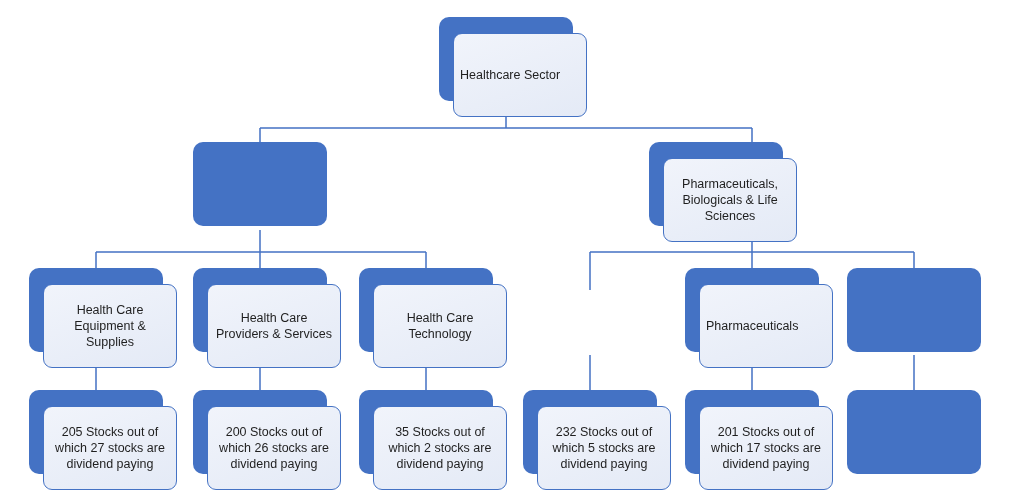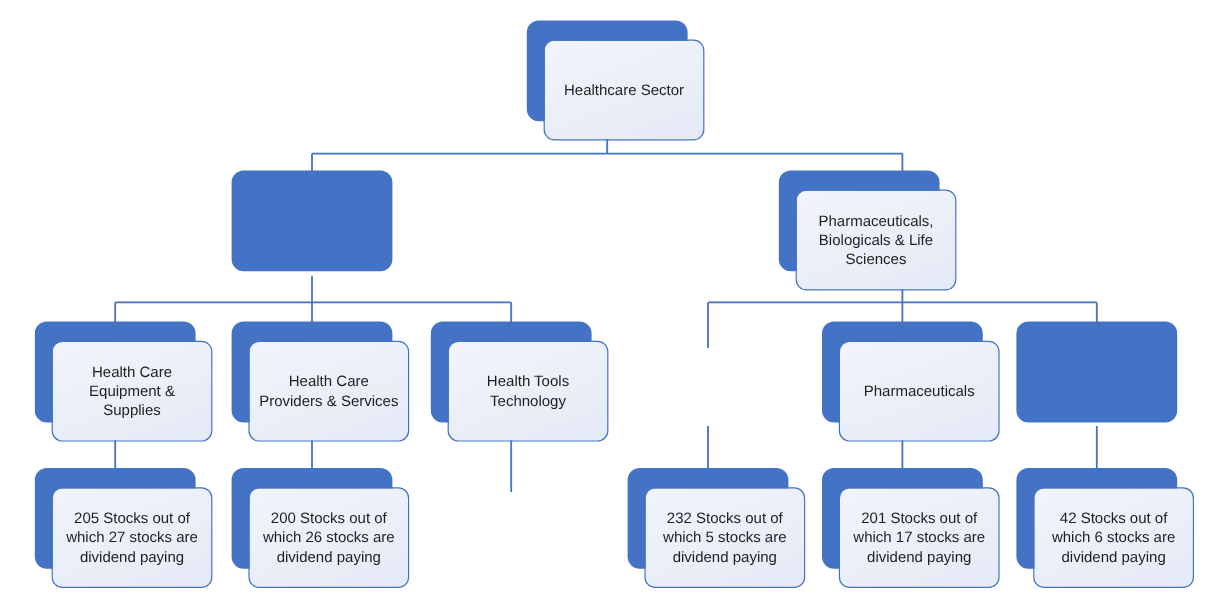--- a/index.html
+++ b/index.html
@@ -14,21 +14,21 @@
   .node{position:absolute;width:148px;height:100px;z-index:2;}
   .node .back{
     position:absolute;left:0;top:0;width:134px;height:84px;
     background:#4472C4;border-radius:10px;
   }
   .node .front{
     position:absolute;left:14px;top:16px;width:134px;height:84px;
     background:linear-gradient(160deg,#F1F4FB 0%,#E4EAF6 100%);
     border:1.7px solid #4472C4;border-radius:9px;
     box-sizing:border-box;
-    display:flex;align-items:center;justify-content:center;
+    display:flex;align-items:center;justify-content:flex-start;
     text-align:center;padding:3px 6px;
     font-size:12.5px;line-height:1.28;color:#1f1f1f;
   }
 </style>
 </head>
 <body>
 
 <div class="canvas">
 
   <svg class="connectors" width="1024" height="500" viewBox="0 0 1024 500">
@@ -69,21 +69,21 @@
   </div>
   <div class="node" style="left:193px;top:268px">
     <div class="back"></div>
     <div class="front">
       <span>Health Care Providers &amp; Services</span>
     </div>
   </div>
   <div class="node" style="left:359px;top:268px">
     <div class="back"></div>
     <div class="front">
-      <span>Health Tools Technology</span>
+      <span>Health Care Technology</span>
     </div>
   </div>
   <div class="node" style="left:685px;top:268px">
     <div class="back"></div>
     <div class="front">
       <span>Pharmaceuticals</span>
     </div>
   </div>
   <div class="node" style="left:847px;top:268px">
     <div class="back"></div>
@@ -94,32 +94,35 @@
     <div class="front">
       <span>205 Stocks out of which 27 stocks are dividend paying</span>
     </div>
   </div>
   <div class="node" style="left:193px;top:390px">
     <div class="back"></div>
     <div class="front">
       <span>200 Stocks out of which 26 stocks are dividend paying</span>
     </div>
   </div>
+  <div class="node" style="left:359px;top:390px">
+    <div class="back"></div>
+    <div class="front">
+      <span>35 Stocks out of which 2 stocks are dividend paying</span>
+    </div>
+  </div>
   <div class="node" style="left:523px;top:390px">
     <div class="back"></div>
     <div class="front">
       <span>232 Stocks out of which 5 stocks are dividend paying</span>
     </div>
   </div>
   <div class="node" style="left:685px;top:390px">
     <div class="back"></div>
     <div class="front">
       <span>201 Stocks out of which 17 stocks are dividend paying</span>
     </div>
   </div>
   <div class="node" style="left:847px;top:390px">
     <div class="back"></div>
-    <div class="front">
-      <span>42 Stocks out of which 6 stocks are dividend paying</span>
-    </div>
   </div>
 
 </div>
 
 </body></html>

